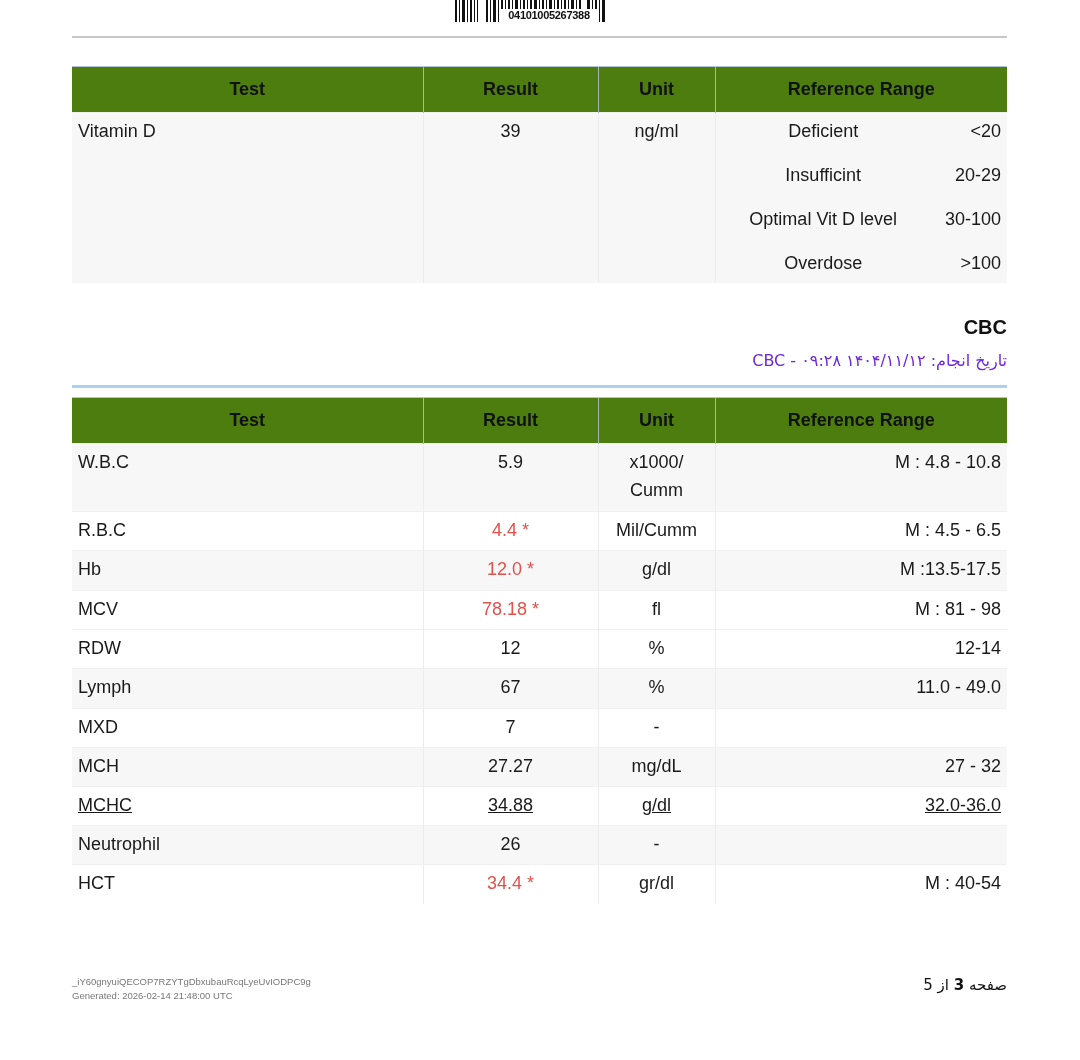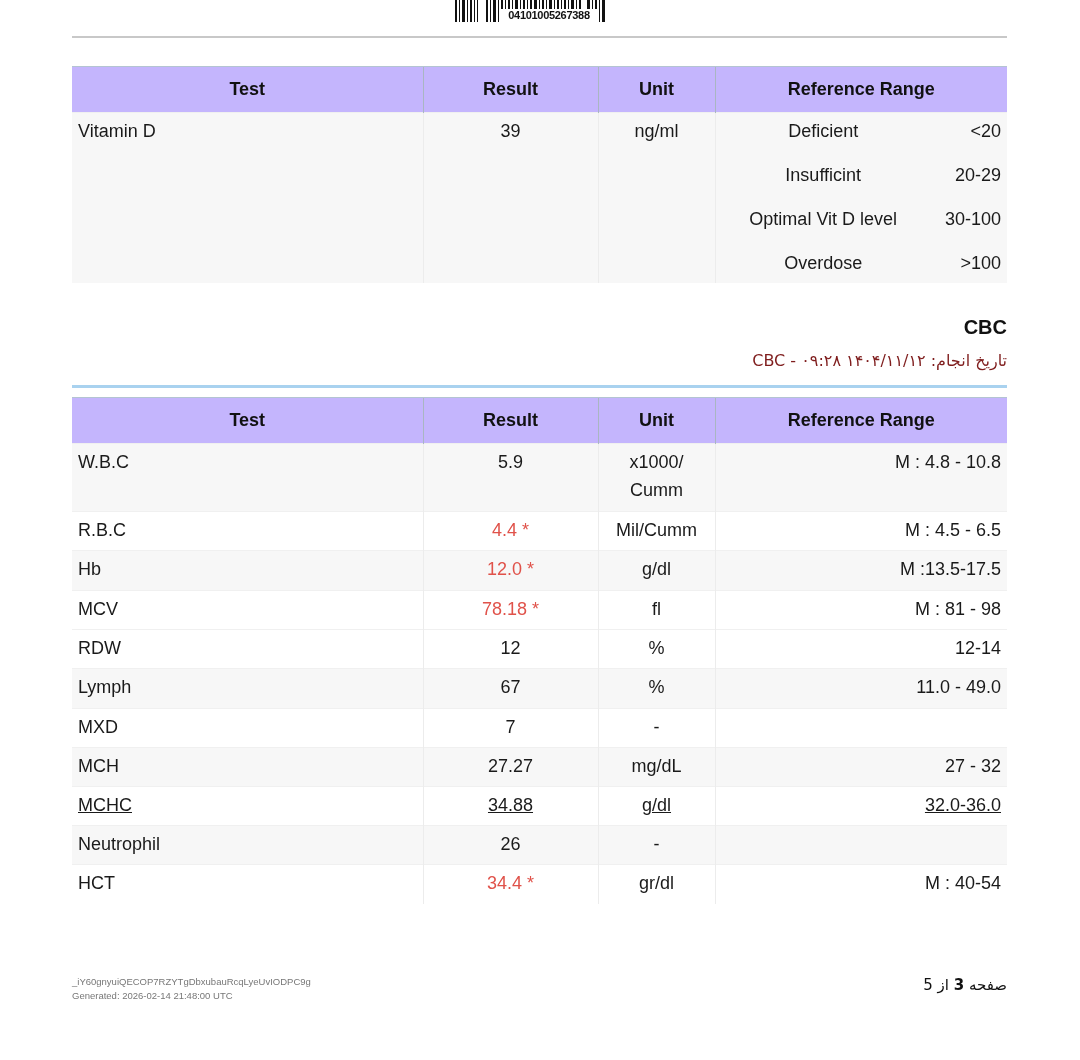--- a/index.html
+++ b/index.html
@@ -12,21 +12,21 @@
   .barcode .num { position: absolute; left: 46px; top: 9px; width: 96px; height: 13px; background: #fff;
                   font-size: 11px; font-weight: bold; line-height: 13px; text-align: center; color: #111; letter-spacing: -0.3px; }
 
   .top-rule { position: absolute; left: 72px; top: 36px; width: 935px; height: 2px; background: #c8c8c8; }
 
   table.lab { position: absolute; left: 72px; width: 935px; border-collapse: collapse; table-layout: fixed; font-size: 18px; }
   table.lab col.c1 { width: 351px; }
   table.lab col.c2 { width: 175px; }
   table.lab col.c3 { width: 117px; }
   table.lab col.c4 { width: 292px; }
-  table.lab th { background: #c4b5fd; font-weight: bold; font-size: 18px; height: 45px; padding: 0;
+  table.lab th { background: #4d7c0f; font-weight: bold; font-size: 18px; height: 45px; padding: 0;
                  border-left: 1px solid #a9b6c2; border-top: 1px solid #b4c4d2; text-align: center; color: #111; }
   table.lab th:first-child { border-left: none; }
   table.lab td { vertical-align: top; padding: 8px 6px 6px 6px; line-height: 28px; border-left: 1px solid #ececec; border-top: 1px solid #f0f0f0; }
   table.lab td:first-child { border-left: none; }
   table.lab tr.odd td { background: #f7f7f7; }
   table.lab tr.even td { background: #ffffff; }
   td.test { text-align: left; }
   td.result { text-align: center; }
   td.unit { text-align: center; }
   td.ref { text-align: right; }
@@ -34,21 +34,21 @@
   table.lab td { padding-top: 4px; padding-bottom: 6px; }
 
   #t1 { top: 66px; }
   #t2 { top: 397px; }
 
   .vitd-ranges { display: grid; grid-template-columns: 1fr auto; row-gap: 16px; }
   .vitd-ranges .lbl { text-align: center; padding-right: 20px; }
   .vitd-ranges .val { text-align: right; }
 
   .cbc-title { position: absolute; right: 73px; top: 316px; font-size: 20px; font-weight: bold; color: #111; }
-  .cbc-date { position: absolute; right: 73px; top: 351px; font-size: 16px; color: #7f1d1d; direction: rtl; font-family: "DejaVu Sans", sans-serif; }
+  .cbc-date { position: absolute; right: 73px; top: 351px; font-size: 16px; color: #6d28d9; direction: rtl; font-family: "DejaVu Sans", sans-serif; }
   .blue-rule { position: absolute; left: 72px; top: 385px; width: 935px; height: 3px; background: #a9d2ef; }
 
   .footer-token { position: absolute; left: 72px; top: 976px; font-size: 9.5px; color: #777; }
   .footer-gen { position: absolute; left: 72px; top: 990px; font-size: 9.5px; color: #777; }
   .footer-page { position: absolute; right: 73px; top: 976px; font-size: 15px; color: #111; direction: rtl; font-family: "DejaVu Sans", sans-serif; }
   .footer-page b { font-weight: bold; }
 </style>
 </head>
 <body>
 

